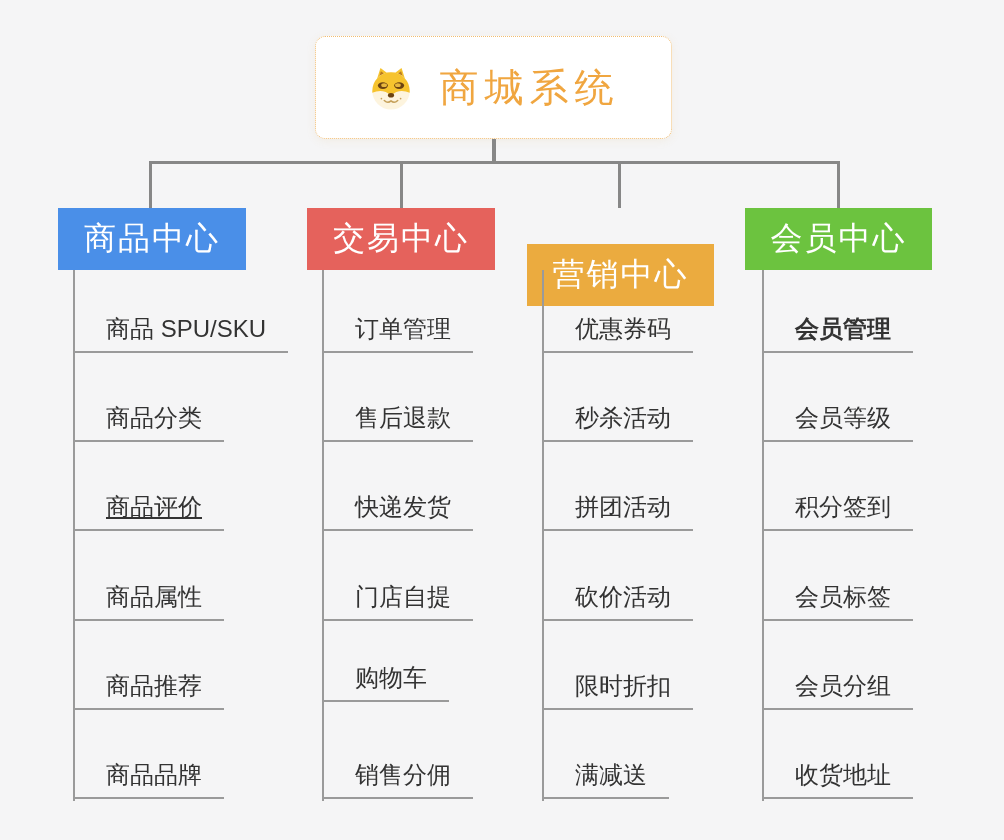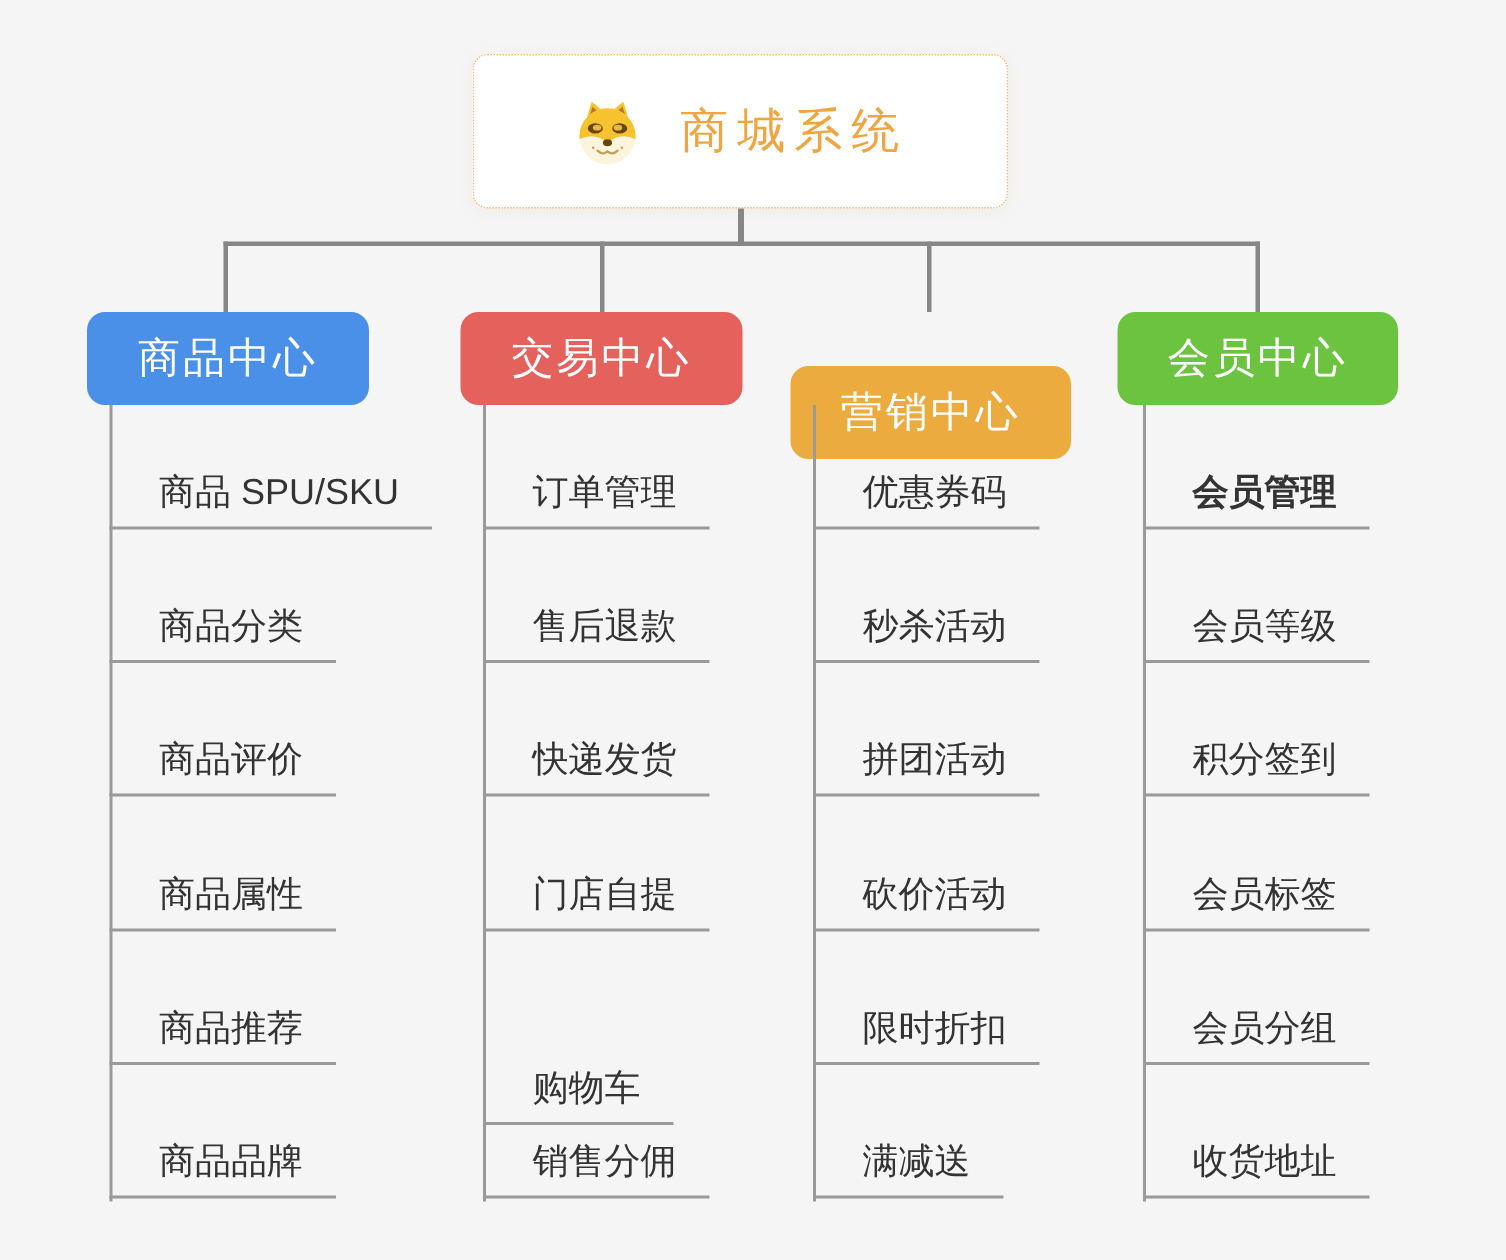--- a/index.html
+++ b/index.html
@@ -13,31 +13,31 @@
 
   
   .root-node{
     position:absolute;left:315px;top:36px;width:357px;height:103px;
     background:#ffffff;border:1px dotted #f2bd72;border-radius:10px;
     box-sizing:border-box;
     display:flex;align-items:center;justify-content:center;gap:26px;
     box-shadow:0 2px 10px rgba(220,170,80,0.10);
   }
   .root-node .title{
-    font-size:32px;letter-spacing:6px;font-weight:400;white-space:nowrap;
+    font-size:39px;letter-spacing:6px;font-weight:400;white-space:nowrap;
   }
   .root-node .logo{width:46px;height:46px;flex:0 0 auto;}
 
   
   .line{position:absolute;background:#878787;}
 
   
   .branch-box{
     position:absolute;top:208px;width:188px;height:62px;
-    border-radius:12px;color:#ffffff;font-size:28px;letter-spacing:2px;
+    border-radius:0;color:#ffffff;font-size:32px;letter-spacing:2px;
     display:flex;align-items:center;justify-content:center;
     box-sizing:border-box;white-space:nowrap;
   }
 
   
   .spine{position:absolute;top:270px;width:2px;height:531px;background:#9a9a9a;}
 
   
   .leaf{
     position:absolute;transform:translateY(-100%);
@@ -83,32 +83,32 @@
   <div class="line" style="left:149px;top:161px;width:691px;height:3px;"></div>
   <div class="line" style="left:149px;top:161px;width:3px;height:47px;"></div>
   <div class="line" style="left:400px;top:161px;width:3px;height:47px;"></div>
   <div class="line" style="left:618px;top:161px;width:3px;height:47px;"></div>
   <div class="line" style="left:837px;top:161px;width:3px;height:47px;"></div>
 
   <div class="branch-box" style="left: 58px; background-color: rgb(74, 143, 232);">商品中心</div>
   <div class="spine" style="left:73px;"></div>
   <div class="leaf" style="left:73px;top:353px;">商品 SPU/SKU</div>
   <div class="leaf" style="left:73px;top:442px;">商品分类</div>
-  <div class="leaf" style="left:73px;top:531px;">商品评价</div>
+  <div class="leaf" style="left:73px;top:531px;text-decoration:underline;">商品评价</div>
   <div class="leaf" style="left:73px;top:621px;">商品属性</div>
   <div class="leaf" style="left:73px;top:710px;">商品推荐</div>
   <div class="leaf" style="left:73px;top:799px;">商品品牌</div>
 
   <div class="branch-box" style="left: 307px; background-color: rgb(229, 98, 92);">交易中心</div>
   <div class="spine" style="left:322px;"></div>
   <div class="leaf" style="left:322px;top:353px;">订单管理</div>
   <div class="leaf" style="left:322px;top:442px;">售后退款</div>
   <div class="leaf" style="left:322px;top:531px;">快递发货</div>
   <div class="leaf" style="left:322px;top:621px;">门店自提</div>
-  <div class="leaf" style="left:322px;top:750px;">购物车</div>
+  <div class="leaf" style="left:322px;top:702px;">购物车</div>
   <div class="leaf" style="left:322px;top:799px;">销售分佣</div>
 
   <div class="branch-box" style="left: 527px; width: 187px; background-color: rgb(235, 171, 63); margin-top: 36px;">营销中心</div>
   <div class="spine" style="left:542px;"></div>
   <div class="leaf" style="left:542px;top:353px;">优惠券码</div>
   <div class="leaf" style="left:542px;top:442px;">秒杀活动</div>
   <div class="leaf" style="left:542px;top:531px;">拼团活动</div>
   <div class="leaf" style="left:542px;top:621px;">砍价活动</div>
   <div class="leaf" style="left:542px;top:710px;">限时折扣</div>
   <div class="leaf" style="left:542px;top:799px;">满减送</div>

